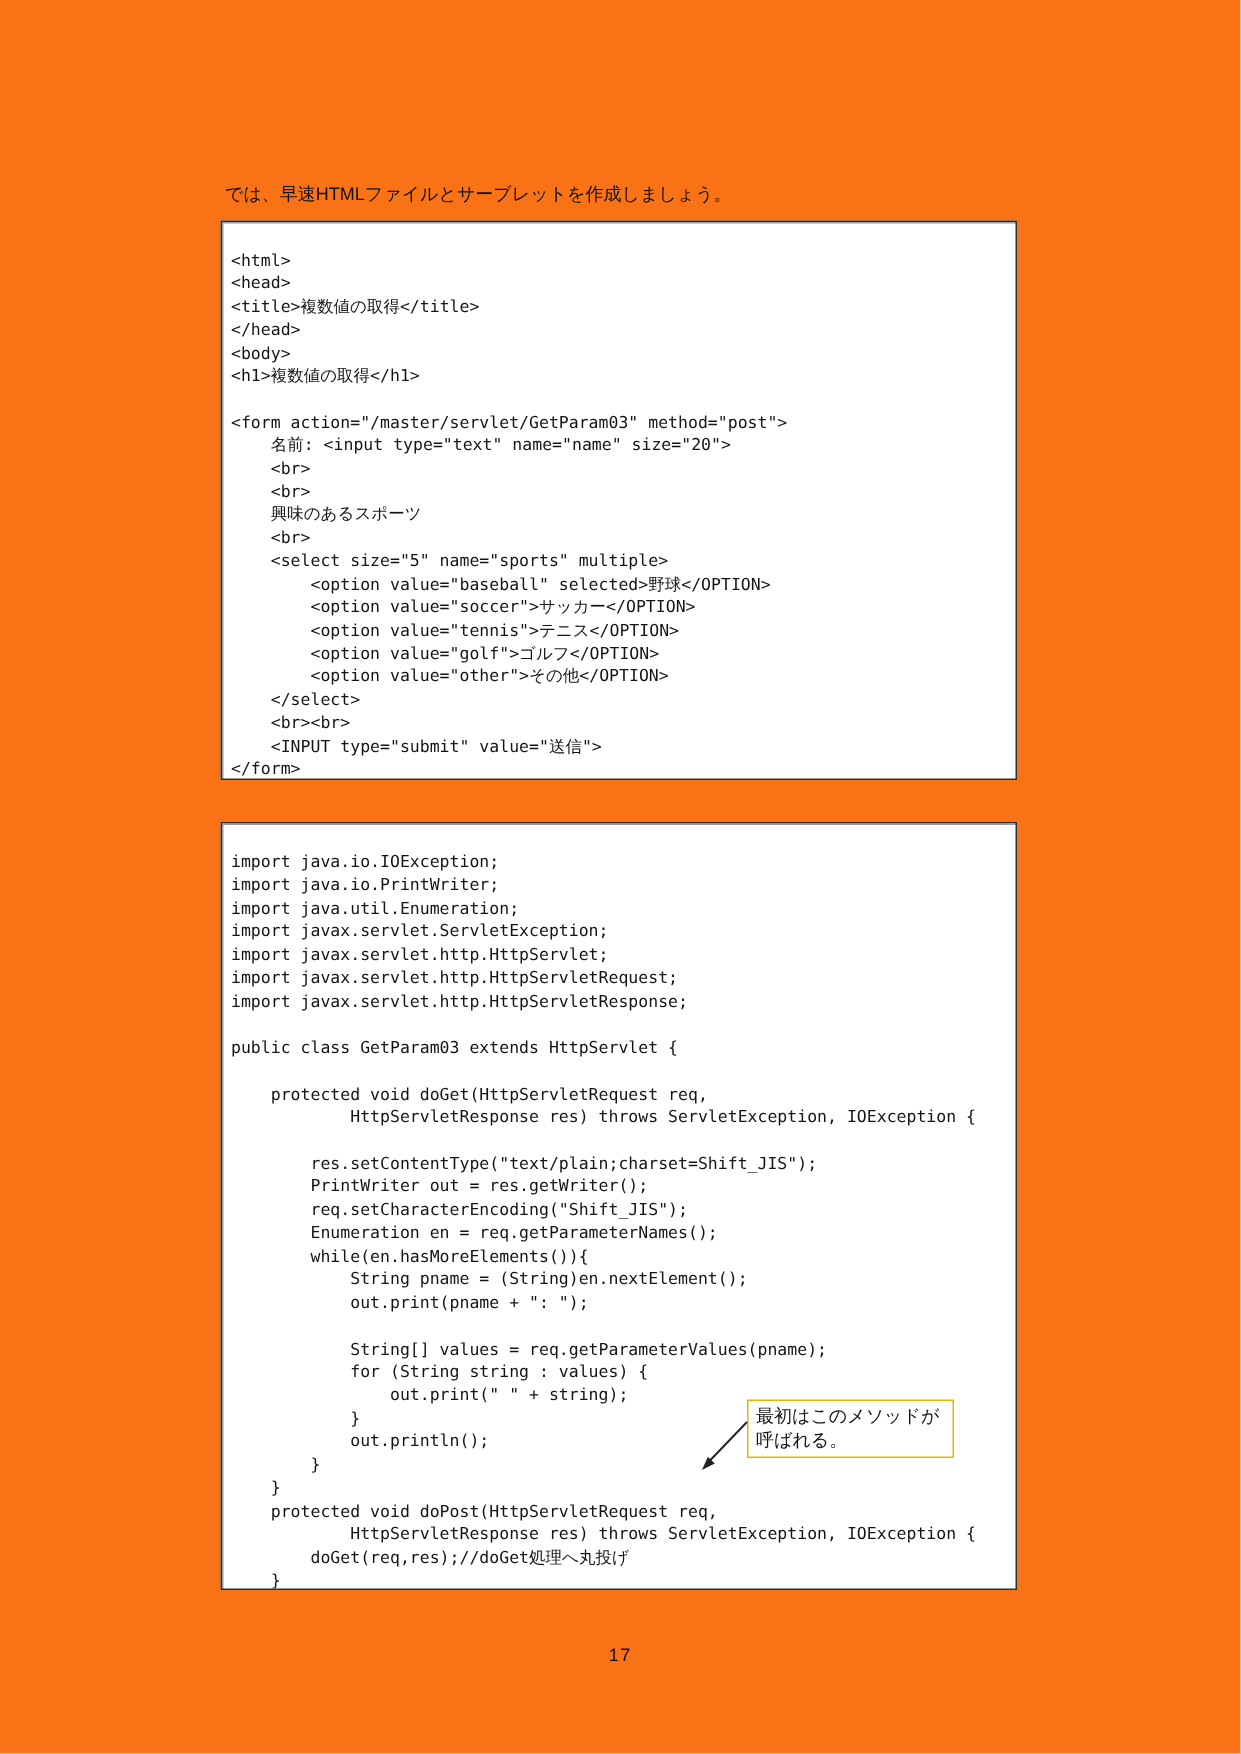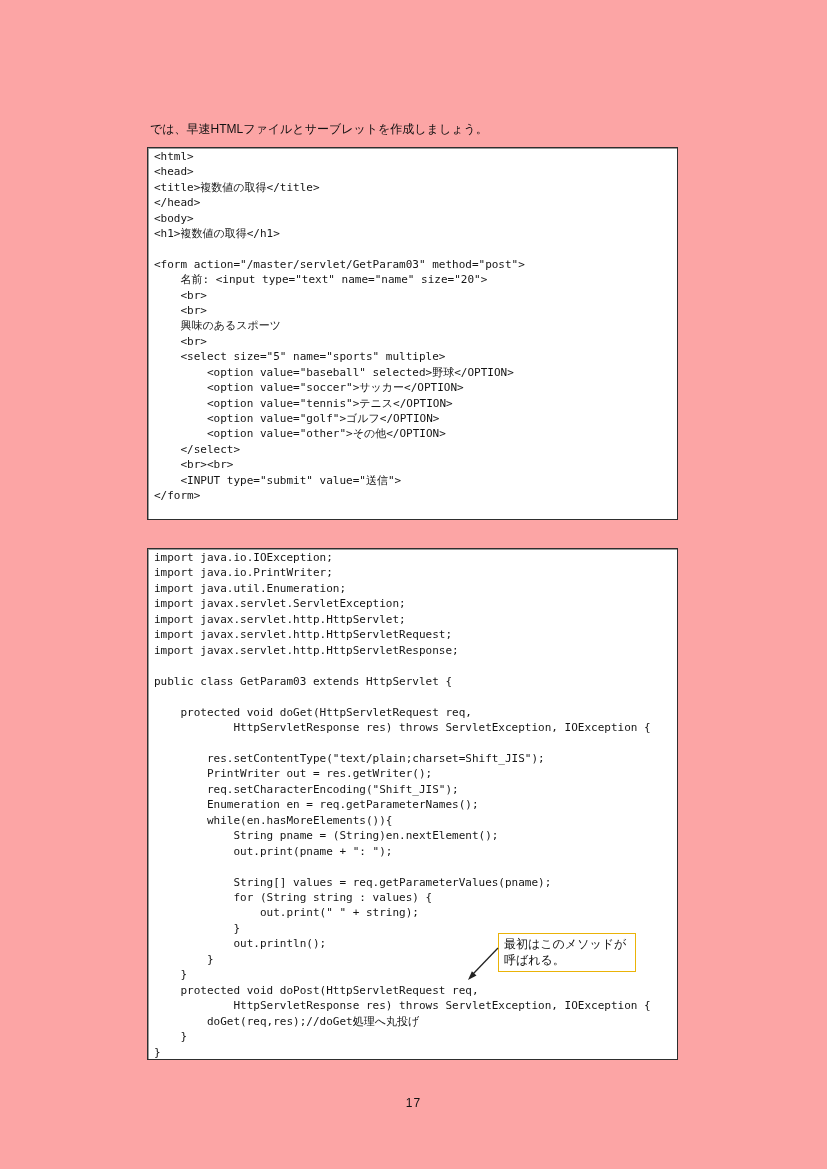--- a/index.html
+++ b/index.html
@@ -1,20 +1,20 @@
 <!DOCTYPE html>
 <html><head>
 <meta charset="utf-8">
 <style>
   html, body { margin: 0; padding: 0; background: #ffffff; }
   .page {
     position: relative;
     width: 827px;
     height: 1169px;
-    background: #fca5a5;
+    background: #f97316;
     font-family: "Liberation Sans", sans-serif;
     color: #111111;
     overflow: hidden;
   }
   .intro {
     position: absolute;
     left: 150px;
     top: 109px;
     font-size: 12px;
     line-height: 16px;
@@ -35,21 +35,21 @@
     left: 147px;
     width: 529px;
     border: 1px solid #2e2e2e;
     background: #ffffff;
     box-shadow: 1px 1px 0 #9a9a9a inset;
   }
   .codebox-html { top: 147px; height: 371px; }
   .codebox-java { top: 548px; height: 510px; overflow: hidden; }
   .codebox pre {
     margin: 0;
-    padding: 1px 6px;
+    padding: 18px 6px;
     font-family: "DejaVu Sans Mono", monospace;
     font-size: 11px;
     color: #141414;
     white-space: pre;
   }
   .codebox-html pre { line-height: 15.4px; }
   .codebox-java pre { line-height: 15.45px; }
   .callout {
     position: absolute;
     left: 350px;

